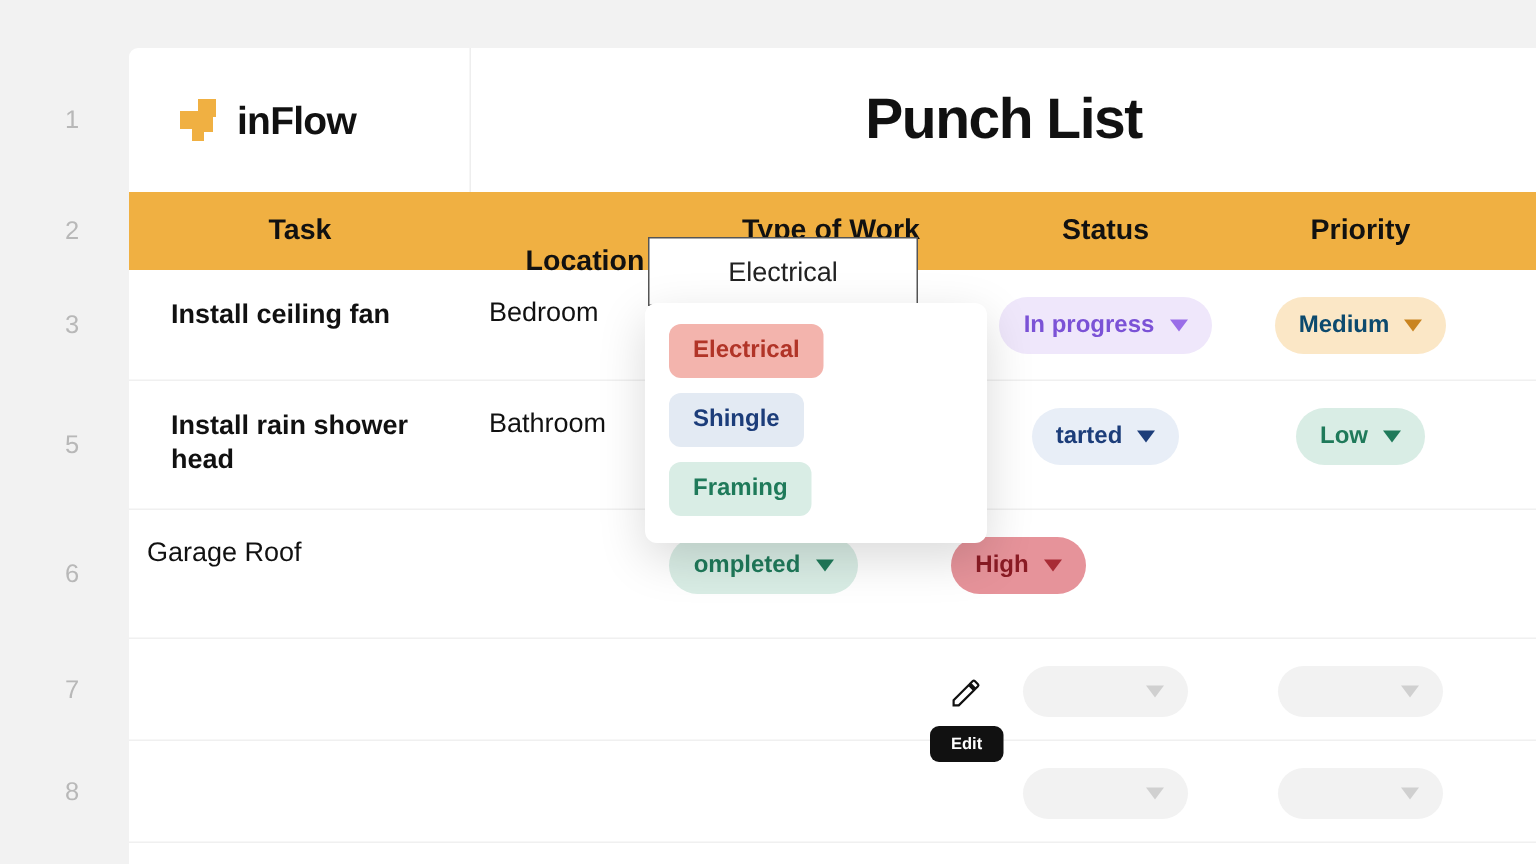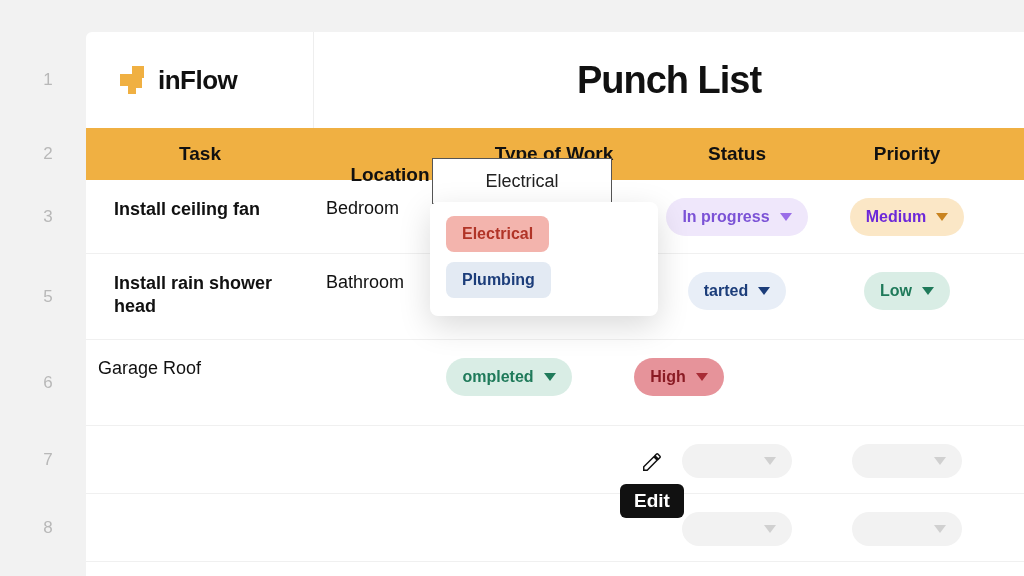--- a/index.html
+++ b/index.html
@@ -54,39 +54,39 @@
   .pill.empty { background: #f2f2f2; width: 110px; height: 34px; justify-content: flex-end; }
   .pill.empty .tri { border-top-color: #d0d0d0; }
 
   .pill.inprog { background: #efe7fb; color: #7b52d6; }
   .pill.inprog .tri { border-top-color: #9a6ee8; }
   .pill.started { background: #e8eef7; color: #1c3d7a; }
   .pill.started .tri { border-top-color: #1c3d7a; }
   .pill.completed { background: #d9ede5; color: #1f7a5a; }
   .pill.completed .tri { border-top-color: #1f7a5a; }
 
-  .pill.med { background: #fbe7c6; color: #6d28d9; }
+  .pill.med { background: #fbe7c6; color: #0c4a6e; }
   .pill.med .tri { border-top-color: #c98420; }
   .pill.low { background: #d9ede5; color: #1f7a5a; }
   .pill.low .tri { border-top-color: #1f7a5a; }
   .pill.high { background: #e6939a; color: #8a1b24; }
   .pill.high .tri { border-top-color: #a82c36; }
 
   
   .popover { position: absolute; left: 430px; top: 202px; width: 228px; background: #fff; border-radius: 8px; box-shadow: 0 10px 32px rgba(0,0,0,0.15); padding: 14px 16px 18px; z-index: 5; display: flex; flex-direction: column; gap: 10px; align-items: flex-start; }
   .tag { display: inline-flex; align-items: center; height: 36px; padding: 0 16px; border-radius: 8px; font-size: 16px; font-weight: 600; }
   .tag.electrical { background: #f3b4ad; color: #b13427; }
   .tag.hvac { background: #ece5fa; color: #6b46c1; }
   .tag.plumbing { background: #e3eaf3; color: #1c3d7a; }
   .tag.framing { background: #d9ede5; color: #1f7a5a; }
 
   
   .edit-wrap { position: absolute; left: 620px; top: 446px; z-index: 6; display: flex; flex-direction: column; align-items: center; gap: 6px; }
   .edit-btn { width: 40px; height: 32px; display:flex; align-items:center; justify-content:center; }
-  .edit-tooltip { background: #111; color: #fff; font-size: 19px; font-weight: 600; padding: 6px 14px; border-radius: 6px; }
+  .edit-tooltip { background: #111; color: #fff; font-size: 11px; font-weight: 600; padding: 6px 14px; border-radius: 6px; }
 </style>
 </head>
 <body>
 
 <div class="sheet">
 
   <div class="gutter">
     <div class="num first">1</div>
     <div class="num header">2</div>
     <div class="num" style="height:74px">3</div>
@@ -209,21 +209,22 @@
     </div>
 
   </div>
 
   <div class="type-selected-box">
     <span style="text-decoration: line-through; text-decoration-color: transparent;">Electrical</span>
   </div>
 
   <div class="popover">
     <span class="tag electrical">Electrical</span>
-    <span class="tag plumbing">Plumbing</span>
+    <span class="tag plumbing">Shingle</span>
+    <span class="tag framing">Framing</span>
   </div>
 
   <div class="edit-wrap">
     <div class="edit-btn">
       <svg width="22" height="22" viewBox="0 0 24 24">
         <path d="M3 17.25V21h3.75L17.81 9.94l-3.75-3.75L3 17.25zM20.71 7.04a1 1 0 0 0 0-1.41l-2.34-2.34a1 1 0 0 0-1.41 0l-1.83 1.83 3.75 3.75 1.83-1.83z" fill="none" stroke="#111" stroke-width="1.6"></path>
       </svg>
     </div>
     <div class="edit-tooltip">Edit</div>
   </div>

